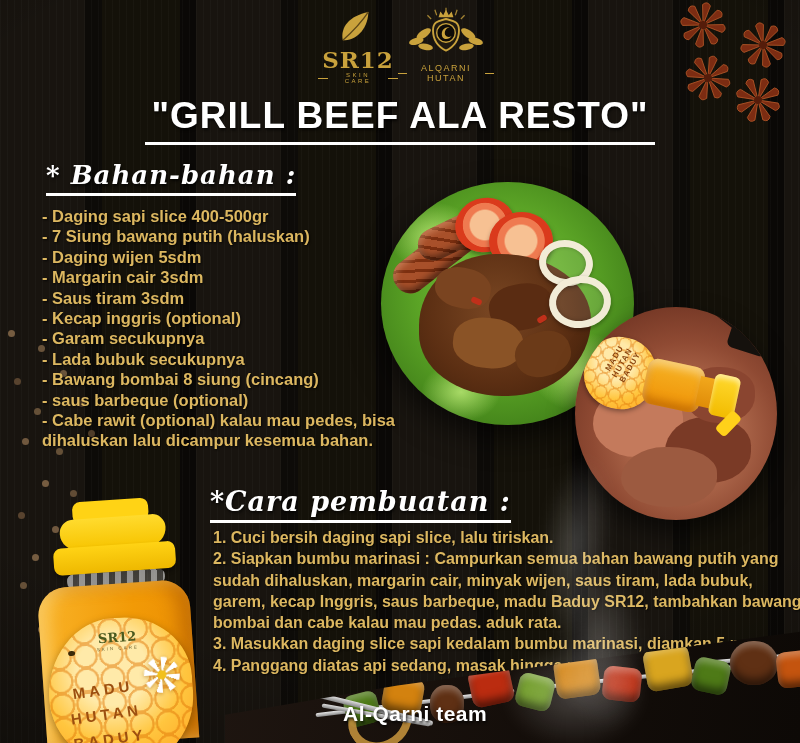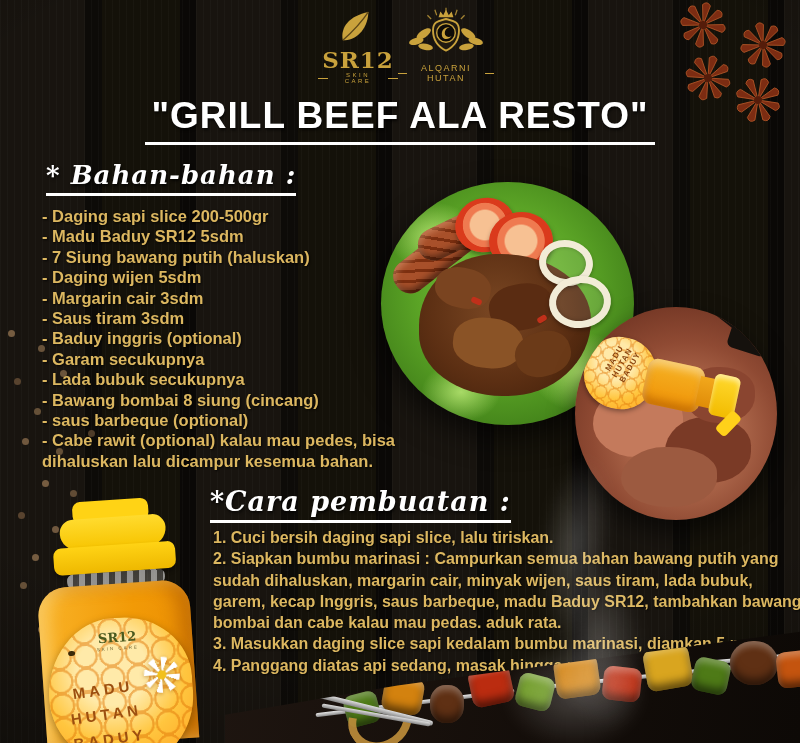--- a/index.html
+++ b/index.html
@@ -216,27 +216,26 @@
       </g>
     </svg>
     <div class="alq-name-row">ALQARNI HUTAN</div>
   </div>
 
   <h1 class="abs title"><span>"GRILL BEEF ALA RESTO"</span></h1>
 
   <h2 class="abs script-head ing-head">* Bahan-bahan :</h2>
   <div class="abs ing-list">
 
-  <div class="ing">- Daging sapi slice 200-500gr</div>
-      <div class="ing">- Madu Baduy SR12 5sdm</div>
+  <div class="ing">- Daging sapi slice 400-500gr</div>
       <div class="ing">- 7 Siung bawang putih (haluskan)</div>
       <div class="ing">- Daging wijen 5sdm</div>
       <div class="ing">- Margarin cair 3sdm</div>
       <div class="ing">- Saus tiram 3sdm</div>
-      <div class="ing">- Baduy inggris (optional)</div>
+      <div class="ing">- Kecap inggris (optional)</div>
       <div class="ing">- Garam secukupnya</div>
       <div class="ing">- Lada bubuk secukupnya</div>
       <div class="ing">- Bawang bombai 8 siung (cincang)</div>
       <div class="ing">- saus barbeque (optional)</div>
       <div class="ing">- Cabe rawit (optional) kalau mau pedes, bisa dihaluskan lalu dicampur kesemua bahan.</div>
     </div>
 
   <div class="abs photo-main">
     <div class="leafhl" style="left:8px;top:20px;width:90px;height:70px"></div>
     <div class="leafhl" style="left:150px;top:150px;width:100px;height:80px"></div>
@@ -325,14 +324,15 @@
       <div class="bee"></div>
       <div class="daisy"></div>
       <div class="lbl-lines">
         <div>MADU</div>
         <div>HUTAN</div>
         <div>BADUY</div>
       </div>
     </div>
   </div>
 
+  <div class="abs credit">Al-Qarni team</div>
 
 </div>
 
 </body></html>

